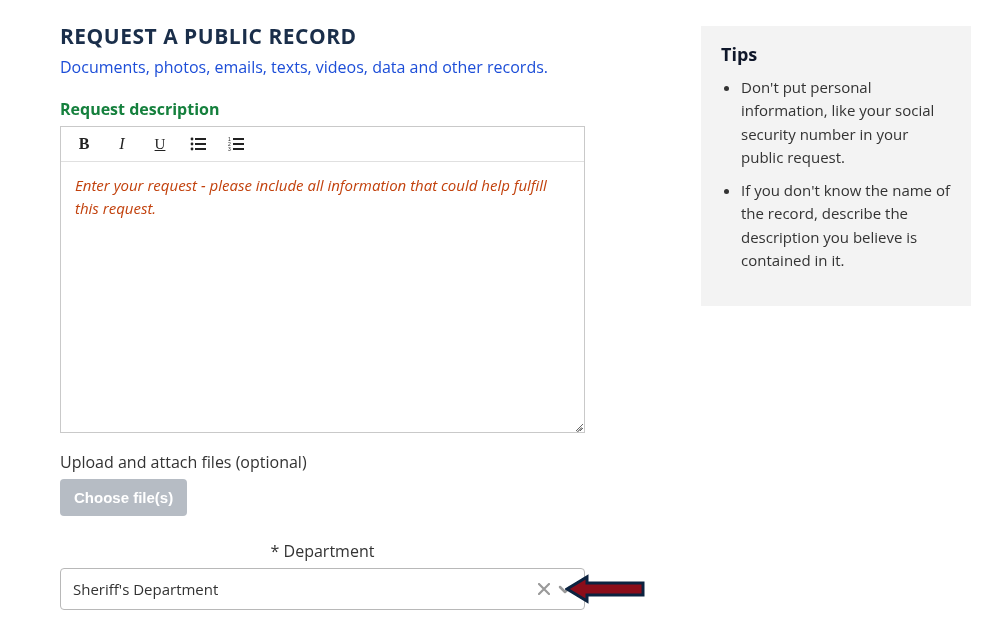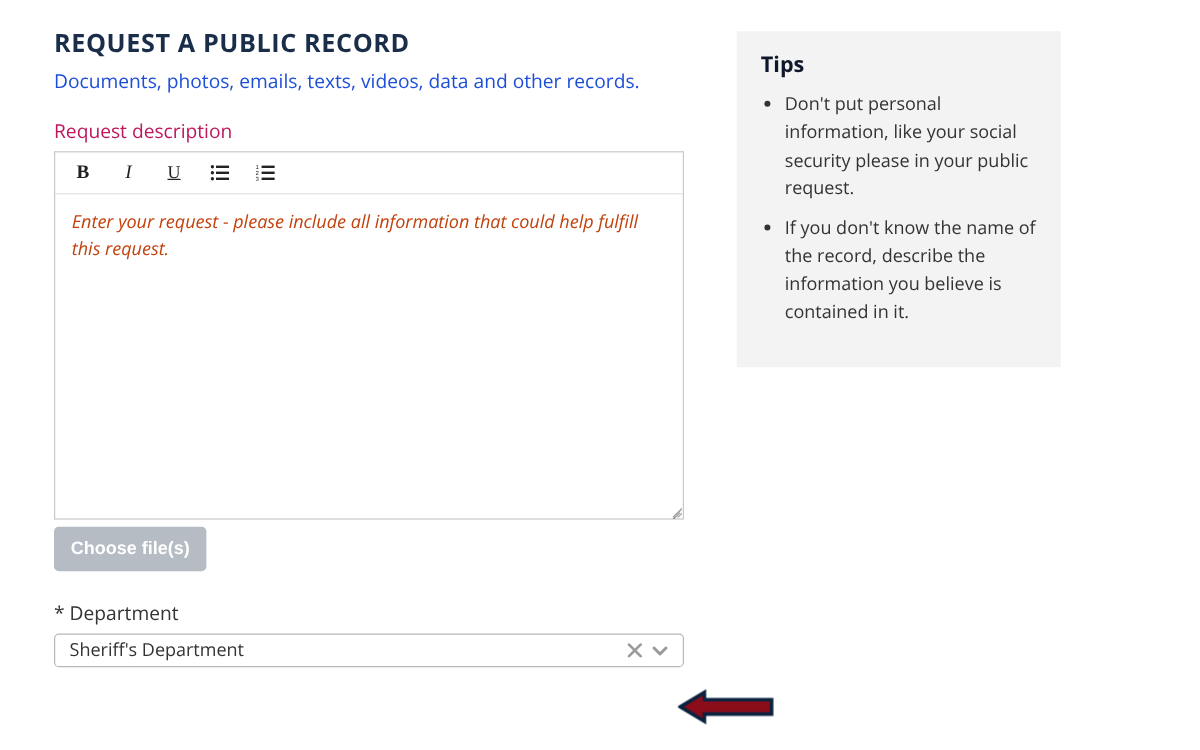--- a/index.html
+++ b/index.html
@@ -8,42 +8,42 @@
     padding: 0;
     font-family: -apple-system, BlinkMacSystemFont, "Segoe UI", "Open Sans", Helvetica, Arial, sans-serif;
     background: #fff;
     color: #333;
     width: 1000px;
     height: 625px;
     overflow: hidden;
   }
   .page {
     display: flex;
-    padding: 22px 45px 0 45px;
-    gap: 44px;
+    padding: 22px 45px 0 60px;
+    gap: 116px;
   }
   .main { flex: 0 0 525px; }
   .side { flex: 0 0 270px; margin-top: 4px; }
 
   .page-title {
     margin: 0 0 6px 0;
     font-weight: 700;
     font-size: 21px;
     letter-spacing: 0.5px;
     color: #1a2e4a;
   }
   .subtitle {
     font-size: 16px;
     color: #1d4ed8;
     margin: 0 0 20px 0;
   }
   .field-label {
     font-size: 16px;
-    font-weight: 400;
-    color: #be185d;
+    font-weight: 700;
+    color: #15803d;
     margin-bottom: 6px;
   }
 
   .editor-wrap {
     border: 1px solid #c9c9c9;
     background: #fff;
     display: flex;
     flex-direction: column;
   }
   .toolbar {
@@ -91,26 +91,26 @@
     background: #b6bcc4;
     color: #fff;
     font-weight: 600;
     font-size: 15px;
     border: none;
     padding: 10px 14px;
     border-radius: 4px;
     cursor: pointer;
   }
 
-  .dept-label { margin-top: 24px; font-size: 16px; color: #333; }
+  .dept-label { margin-top: 24px; font-size: 16px; color: #333; text-align: center; }
   .select-wrap {
     margin-top: 6px;
     border: 1px solid #b8b8b8;
     border-radius: 4px;
-    height: 28px;
+    height: 42px;
     display: flex;
     align-items: center;
     padding: 0 12px;
     background: #fff;
   }
   .select-value { flex: 1; font-size: 15px; color: #333; }
   .select-clear { color: #9a9a9a; cursor: pointer; font-size: 16px; font-weight: 700; margin-right: 8px; }
   .select-chevron { color: #9a9a9a; cursor: pointer; }
 
   .tips-box {
@@ -176,20 +176,21 @@
             <rect x="5" y="11" width="11" height="2" fill="#222"></rect>
           </svg>
         </span>
       </div>
       <div class="editor-area">
         <span>Enter your request - please include all information that could help fulfill this request.</span>
         <div class="resize-handle"></div>
       </div>
     </div>
 
+    <div class="upload-label">Upload and attach files (optional)</div>
     <button class="choose-btn">Choose file(s)</button>
 
     <div class="dept-label">* Department</div>
     <div class="select-wrap">
       <span class="select-value">Sheriff's Department</span>
       <span class="select-clear">
         <svg width="12" height="12" viewBox="0 0 12 12">
           <path d="M1 1 L11 11 M11 1 L1 11" stroke="#9a9a9a" stroke-width="2.2" stroke-linecap="round"></path>
         </svg>
       </span>
@@ -198,22 +199,22 @@
           <path d="M2 2 L7 7 L12 2" stroke="#9a9a9a" stroke-width="2.5" fill="none" stroke-linecap="round" stroke-linejoin="round"></path>
         </svg>
       </span>
     </div>
   </div>
 
   <div class="side">
     <div class="tips-box">
       <div class="tips-title">Tips</div>
       <ul class="tips-list">
-        <li>Don't put personal information, like your social security please in your public request.</li>
-        <li>If you don't know the name of the record, describe the information you believe is contained in it.</li>
+        <li>Don't put personal information, like your social security number in your public request.</li>
+        <li>If you don't know the name of the record, describe the description you believe is contained in it.</li>
       </ul>
     </div>
   </div>
 </div>
 
 <svg class="arrow-annot" width="80" height="30" viewBox="0 0 80 30">
   <polygon points="2,15 22,3 22,9 78,9 78,21 22,21 22,27" fill="#8b0d1a" stroke="#0c2340" stroke-width="3" stroke-linejoin="miter"></polygon>
 </svg>
 
 </body></html>

